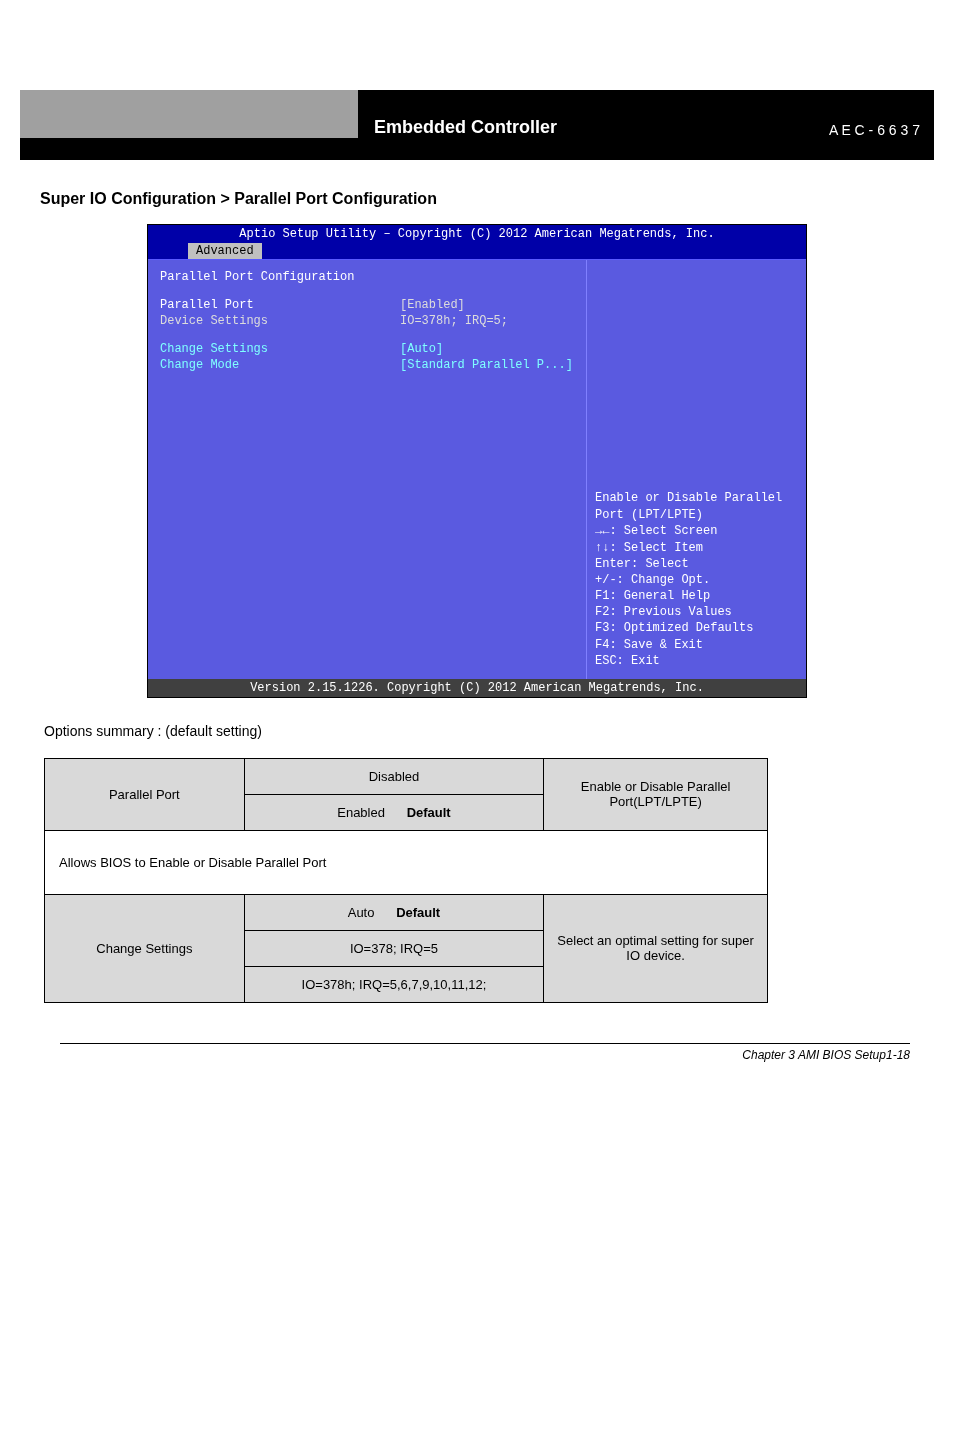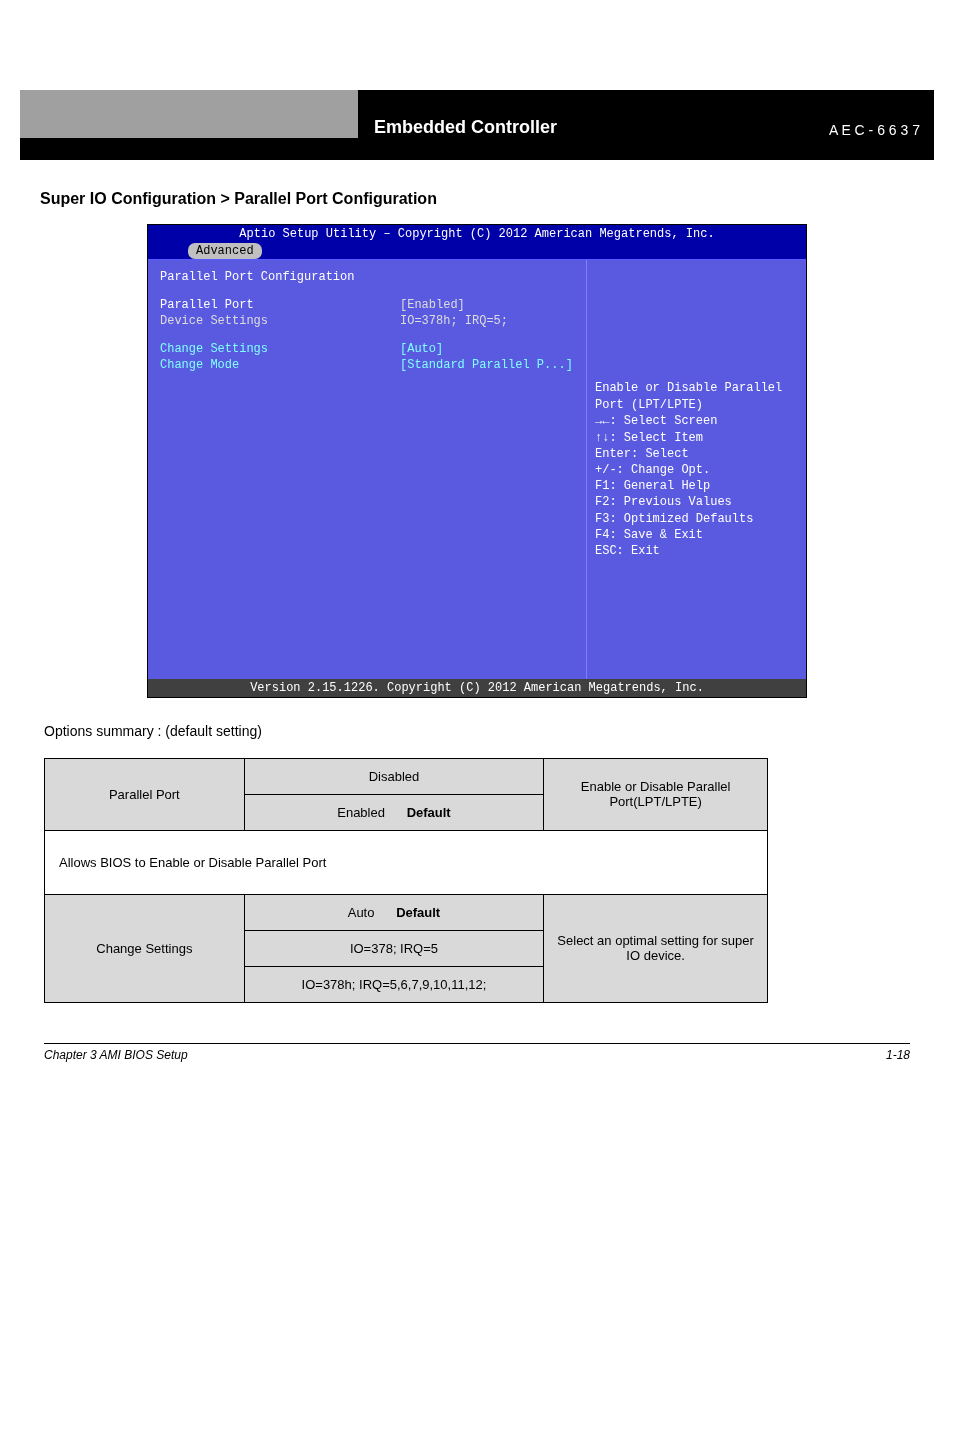--- a/index.html
+++ b/index.html
@@ -80,41 +80,40 @@
   .bios-tabs {
     background: #0000a8;
     display: flex;
     padding-left: 40px;
   }
   .bios-tab {
     background: #c0c0c0;
     color: #000;
     padding: 1px 8px;
     font-size: 12px;
-    border-radius: 7px;
   }
   .bios-body {
     display: flex;
     border-top: 1px solid #5a5aff;
     height: 420px;
   }
   .bios-main {
     flex: 1;
     background: #5a5ae0;
     padding: 10px 12px;
     position: relative;
   }
   .bios-side {
     width: 220px;
     background: #5a5ae0;
     border-left: 1px solid #8080ff;
     padding: 10px 8px;
     display: flex;
     flex-direction: column;
-    justify-content: center;
+    justify-content: flex-end;
   }
   .bios-row {
     display: flex;
     margin-bottom: 2px;
   }
   .bios-label {
     width: 240px;
     color: #dcdcdc;
   }
   .bios-value {
@@ -160,23 +159,23 @@
     text-align: left;
     padding: 24px 14px;
   }
   table.opts td.col-a { width: 200px; }
   table.opts td.col-b { width: 300px; }
   table.opts td.col-c { width: 224px; }
 
   
   .page-footer {
     border-top: 1px solid #000;
-    margin: 40px 24px 0 24px;
-    display: flex;
-    justify-content: space-between;
+    margin: 40px 24px 0 40px;
+    display: flex;
+    justify-content: flex-end;
     font-size: 12px;
     font-style: italic;
     padding-top: 4px;
   }
 </style>
 </head>
 <body>
 
 <div class="page">
 

